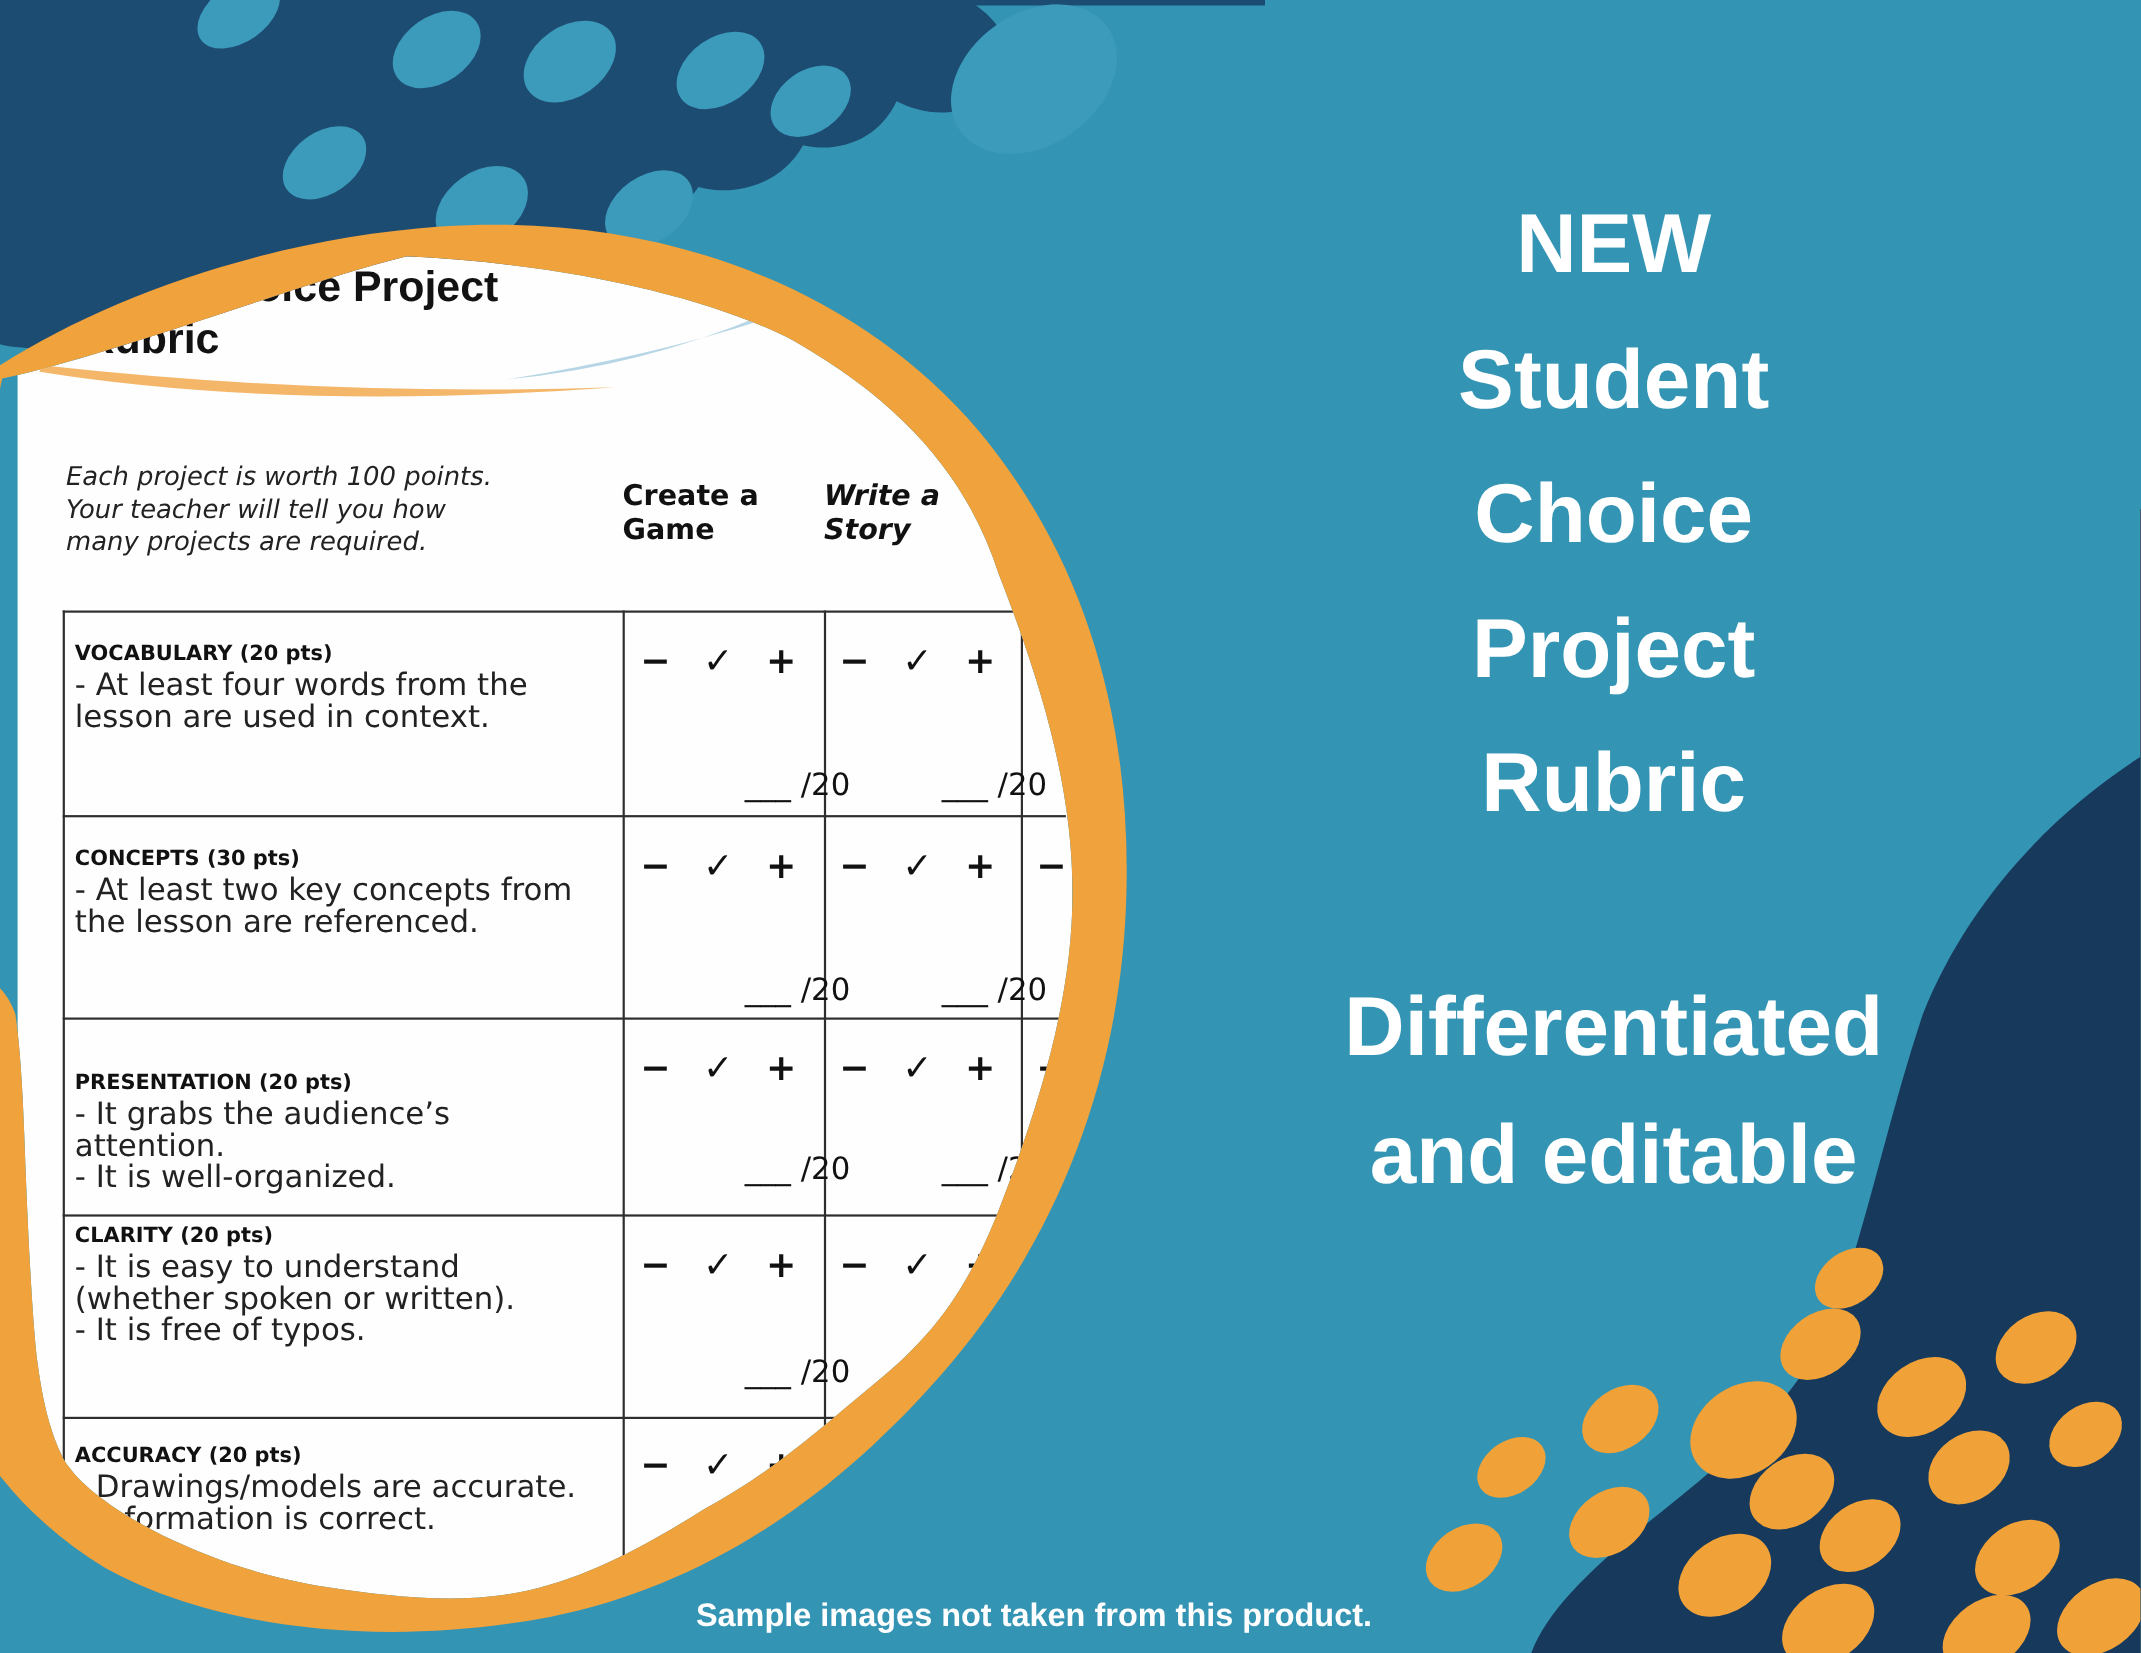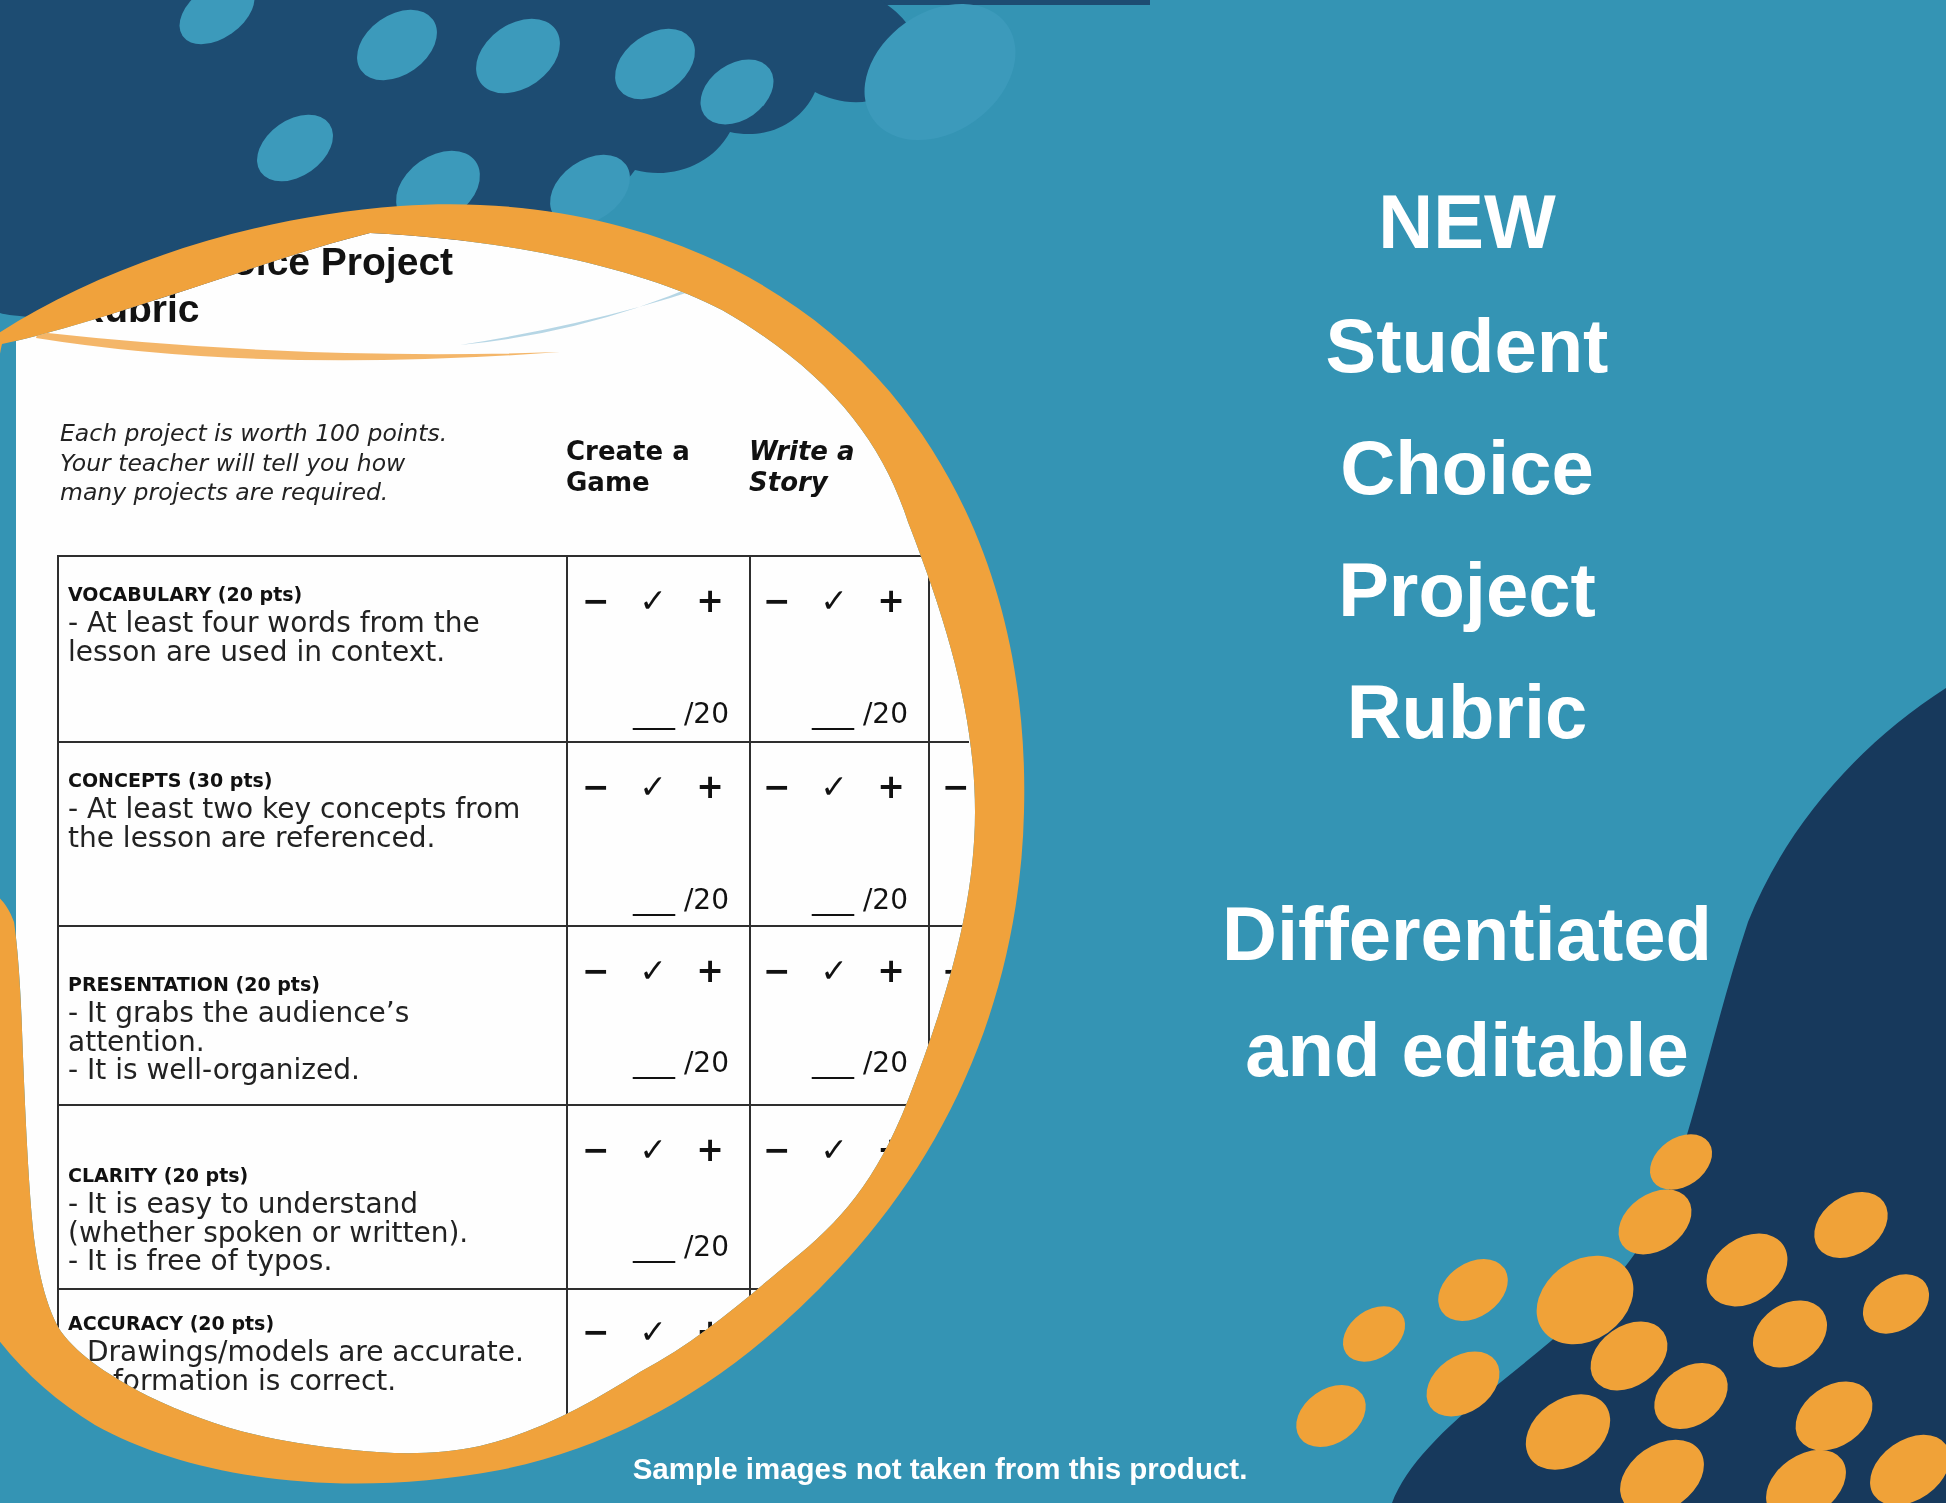--- a/index.html
+++ b/index.html
@@ -26,21 +26,21 @@
   .colhead{position:absolute;top:436px;text-align:left;font-family:"DejaVu Sans",sans-serif;
      font-weight:bold;font-size:26px;line-height:31px;color:#111;}
   .h-line{position:absolute;height:2.4px;background:#2e2e2e;left:57px;width:912px;}
   .v-line{position:absolute;width:2.4px;background:#2e2e2e;top:555px;height:915px;}
   .row-label{position:absolute;left:68px;width:492px;font-family:"DejaVu Sans",sans-serif;}
   .row-label .rt{font-weight:bold;font-size:19px;line-height:30px;color:#111;}
   .row-label .rb{font-size:28px;line-height:28.5px;color:#222;white-space:pre-line;}
   .marks{position:absolute;text-align:center;font-family:"DejaVu Sans",sans-serif;
      font-weight:bold;font-size:33px;letter-spacing:9px;color:#111;}
   .score{position:absolute;text-align:right;font-family:"DejaVu Sans",sans-serif;
-     font-size:28px;color:#111;}
+     font-size:28px;color:#111;margin-left:44px;}
   
   .promo{position:absolute;left:986px;top:0;width:962px;text-align:center;z-index:5;
      color:#ffffff;font-weight:bold;font-family:"Liberation Sans",sans-serif;}
   .promo .pl{position:absolute;left:0;width:100%;font-size:76px;line-height:100px;}
   .caption{position:absolute;left:420px;top:1452px;width:1040px;text-align:center;z-index:5;
      color:#ffffff;font-weight:bold;font-size:29.5px;font-family:"Liberation Sans",sans-serif;}
 </style>
 </head>
 <body>
 
@@ -157,21 +157,21 @@
    attention.
 -  It is well-organized.</div>
         </div>
         <div class="marks" style="left:566px;width:183px;top:951px;">− ✓ +</div>
         <div class="marks" style="left:749px;width:179px;top:951px;">− ✓ +</div>
         <div class="marks" style="left:928px;width:179px;top:951px;">− ✓ +</div>
         <div class="score" style="left:566px;width:163px;top:1046px;">___ /20</div>
         <div class="score" style="left:749px;width:159px;top:1046px;">___ /20</div>
         <div class="score" style="left:928px;width:159px;top:1046px;">___ /20</div>
 
-        <div class="row-label" style="top:1160px;">
+        <div class="row-label" style="top:1108px;">
           <div class="rt">CLARITY (20 pts)</div>
           <div class="rb">- It is easy to understand
   (whether spoken or written).
 - It is free of typos.</div>
         </div>
         <div class="marks" style="left:566px;width:183px;top:1130px;">− ✓ +</div>
         <div class="marks" style="left:749px;width:179px;top:1130px;">− ✓ +</div>
         <div class="marks" style="left:928px;width:179px;top:1130px;">− ✓ +</div>
         <div class="score" style="left:566px;width:163px;top:1230px;">___ /20</div>
         <div class="score" style="left:749px;width:159px;top:1230px;">___ /20</div>

